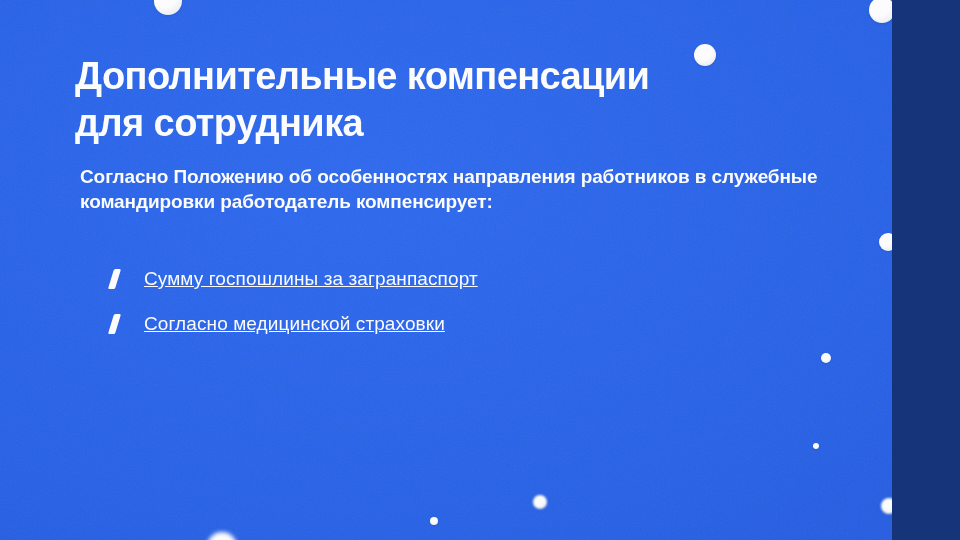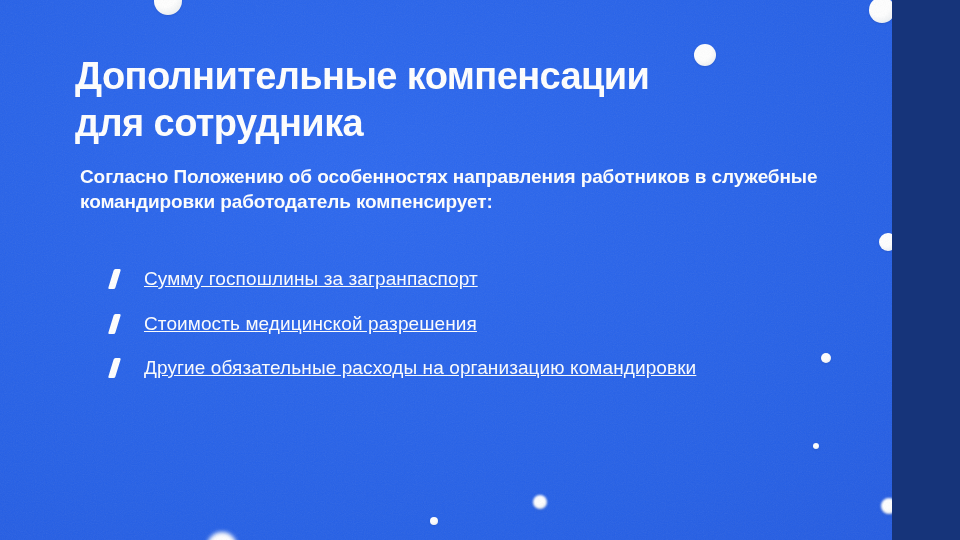--- a/index.html
+++ b/index.html
@@ -121,25 +121,21 @@
   <p class="subtitle">Согласно Положению об особенностях направления работников в служебные
 командировки работодатель компенсирует:</p>
 
   <ul class="bullets">
     <li class="bullet">
       <span class="marker"></span>
       <span class="bullet-text">Сумму госпошлины за загранпаспорт</span>
     </li>
     <li class="bullet">
       <span class="marker"></span>
-      <span class="bullet-text">Стоимость медицинской разрешения</span>
-    </li>
-    <li class="bullet">
-      <span class="marker"></span>
-      <span class="bullet-text">Другие обязательные расходы на организацию командировки</span>
+      <span class="bullet-text">Согласно медицинской страховки</span>
     </li>
   </ul>
 
   <svg class="grain" width="960" height="540" aria-hidden="true">
     <filter id="noiseFilter">
       <feTurbulence type="fractalNoise" baseFrequency="0.9" numOctaves="2" stitchTiles="stitch"></feTurbulence>
       <feColorMatrix type="saturate" values="0"></feColorMatrix>
     </filter>
     <rect width="960" height="540" filter="url(#noiseFilter)"></rect>
   </svg>

